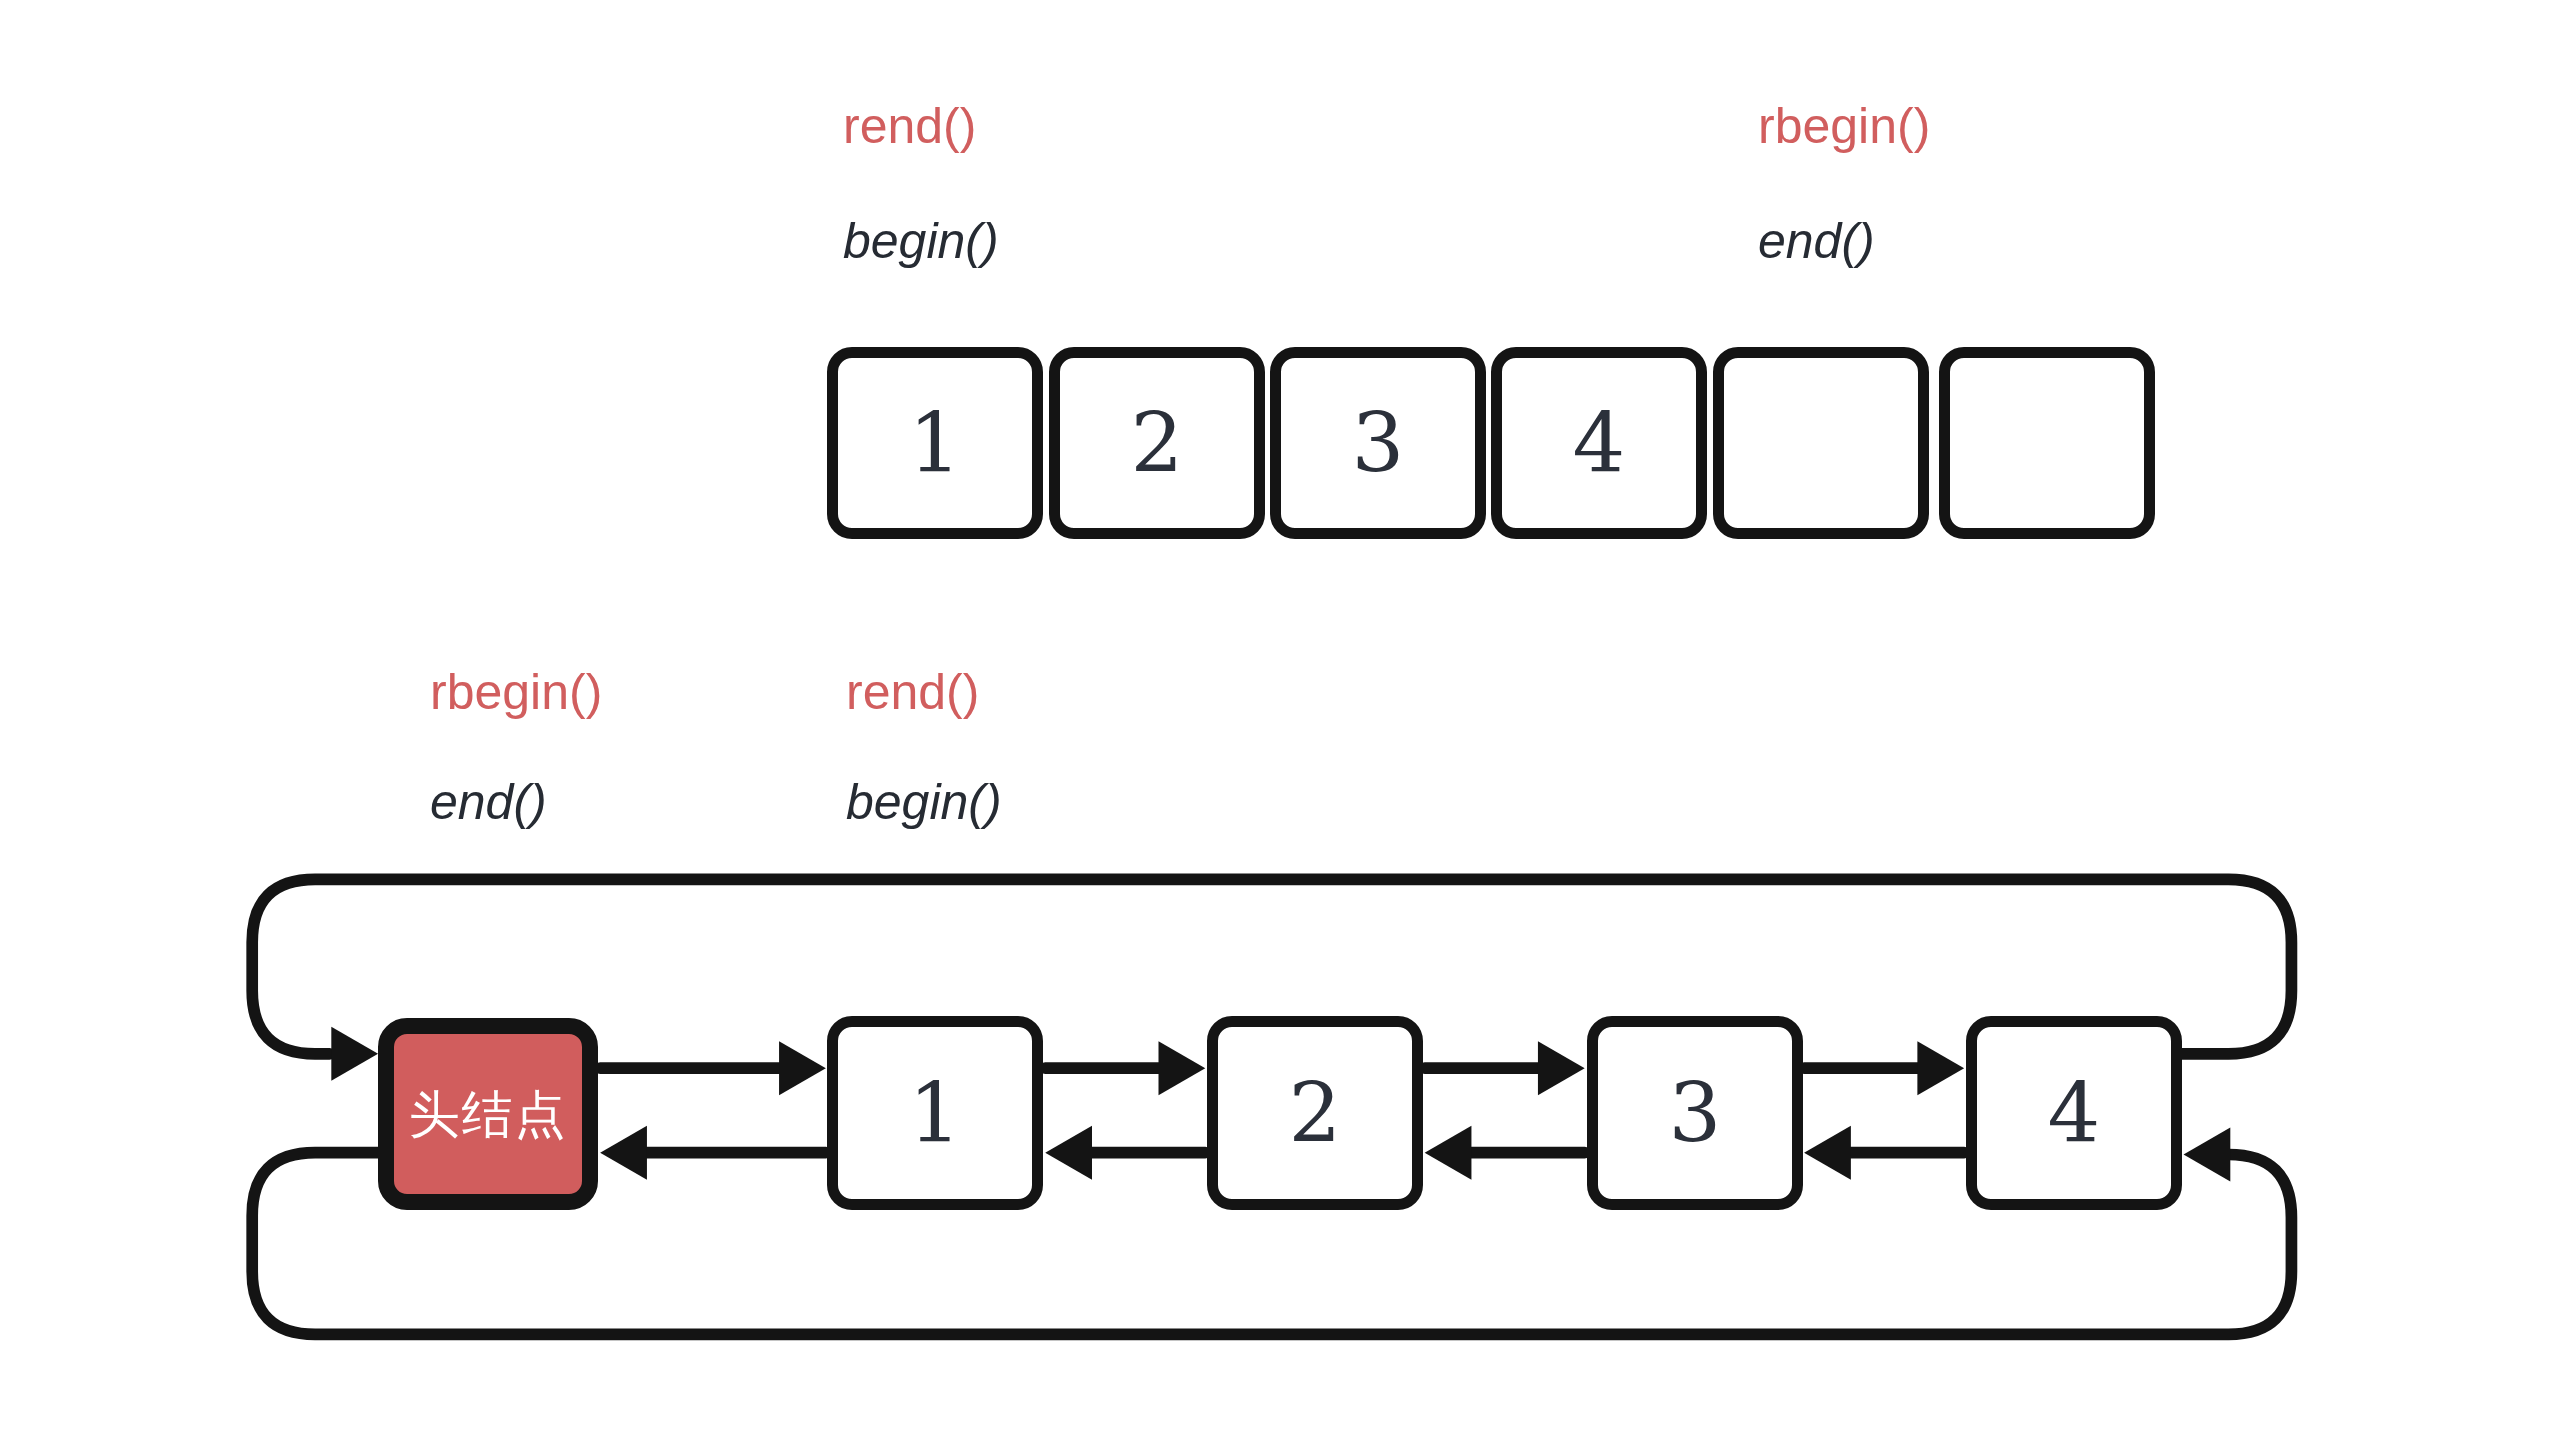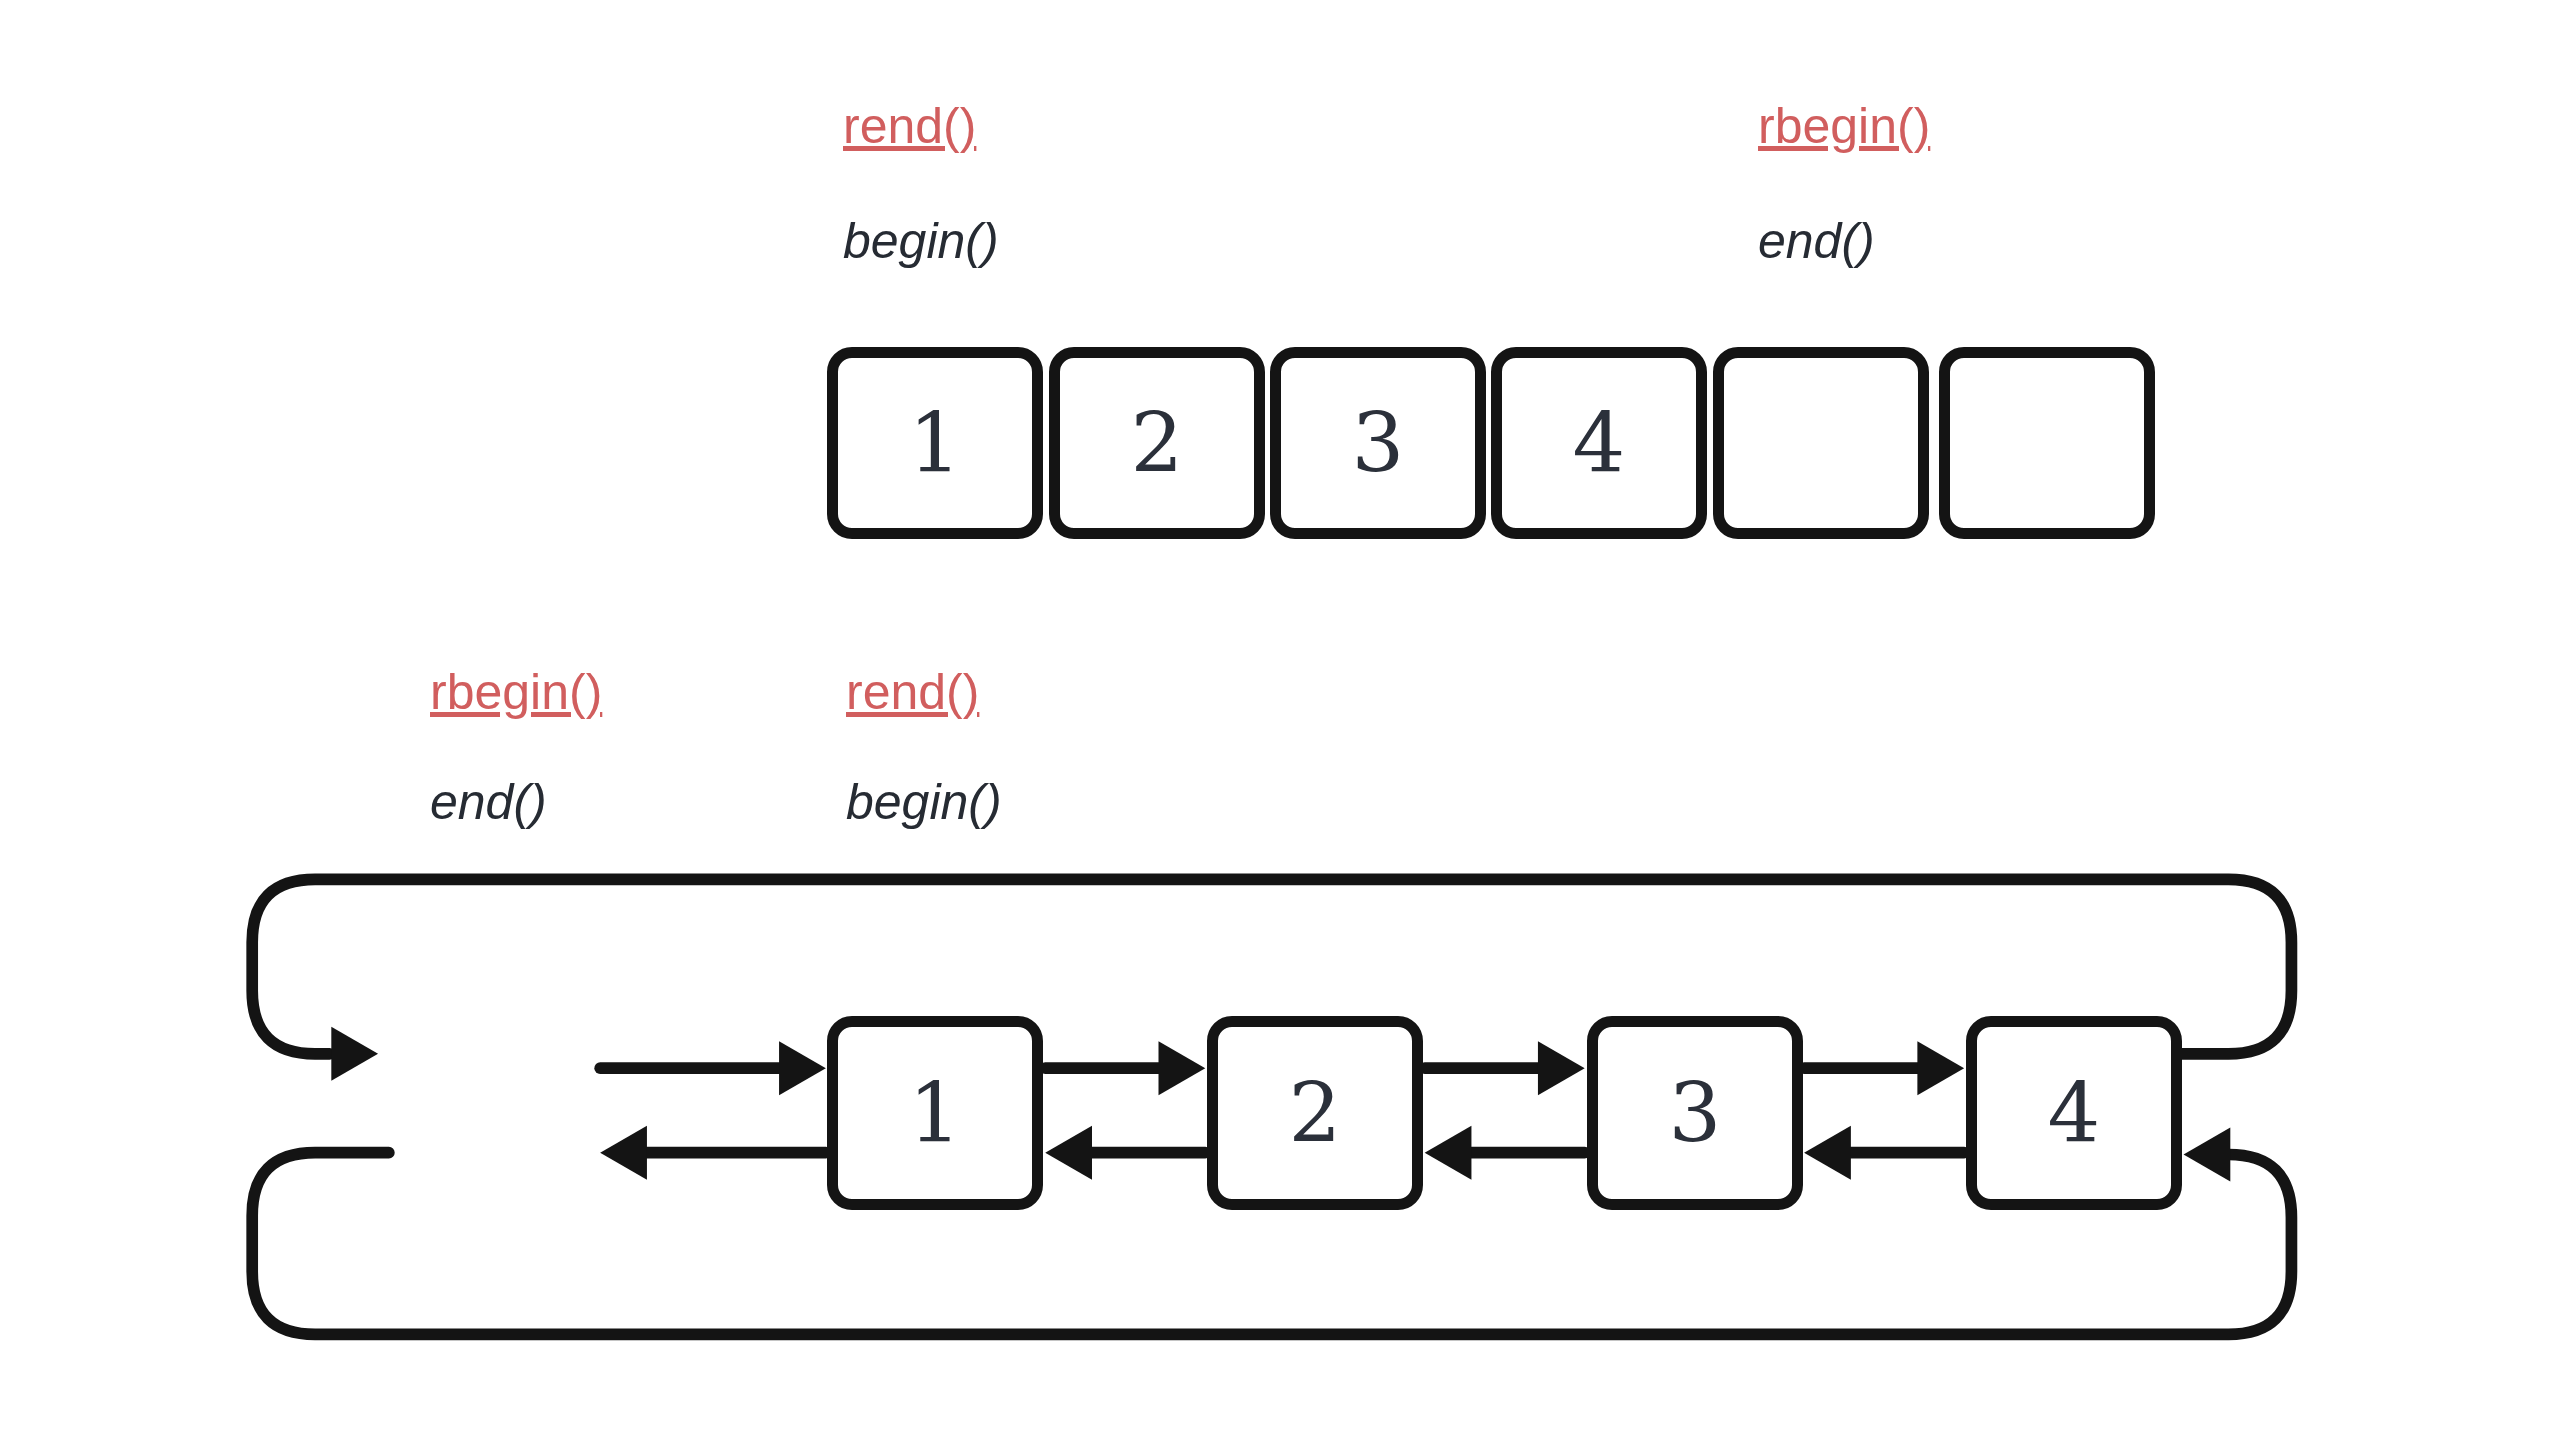--- a/index.html
+++ b/index.html
@@ -1,19 +1,19 @@
 <!DOCTYPE html>
 <html style="font-size:14.4px"><head>
 <meta charset="utf-8">
 <style>
   html,body{margin:0;padding:0;background:#ffffff;}
   #canvas{position:relative;width:2576px;height:1453px;background:#ffffff;overflow:hidden;
           font-family:"Liberation Sans",sans-serif;}
   .label{position:absolute;font:50px/1 "Liberation Sans",sans-serif;white-space:nowrap;}
-  .label.red{color:#d15e5e;text-decoration:underline;}
+  .label.red{color:#d15e5e;}
   .label.dark{color:#262b33;font-style:italic;}
   .cell,.node{position:absolute;box-sizing:border-box;background:#ffffff;
         border:11.7px solid #141414;border-radius:25px;
         display:flex;align-items:center;justify-content:center;
         font-family:"DejaVu Serif",serif;font-size:83px;color:#2b303a;}
   .cell{width:216px;height:192px;top:347px;}
   .node{width:216px;height:194px;top:1016px;}
   .head-node{position:absolute;box-sizing:border-box;left:378px;top:1018px;width:220px;height:192px;
         background:#d15d5d;border:16px solid #141414;border-radius:29px;
         display:flex;align-items:center;justify-content:center;
@@ -72,19 +72,20 @@
       <polygon points="667,1282 719,1252 719,1312"></polygon>
       <line x1="1340" y1="1282" x2="1212" y2="1282"></line>
       <polygon points="1162,1282 1214,1252 1214,1312"></polygon>
       <line x1="1762" y1="1282" x2="1634" y2="1282"></line>
       <polygon points="1584,1282 1636,1252 1636,1312"></polygon>
       <line x1="2184" y1="1282" x2="2056" y2="1282"></line>
       <polygon points="2006,1282 2058,1252 2058,1312"></polygon>
     </g>
   </svg>
 
+  <div class="head-node">头结点</div>
   <div class="node" style="left:827px;">1</div>
   <div class="node" style="left:1207px;">2</div>
   <div class="node" style="left:1587px;">3</div>
   <div class="node" style="left:1966px;">4</div>
 
 </div>
 
 
 </body></html>

